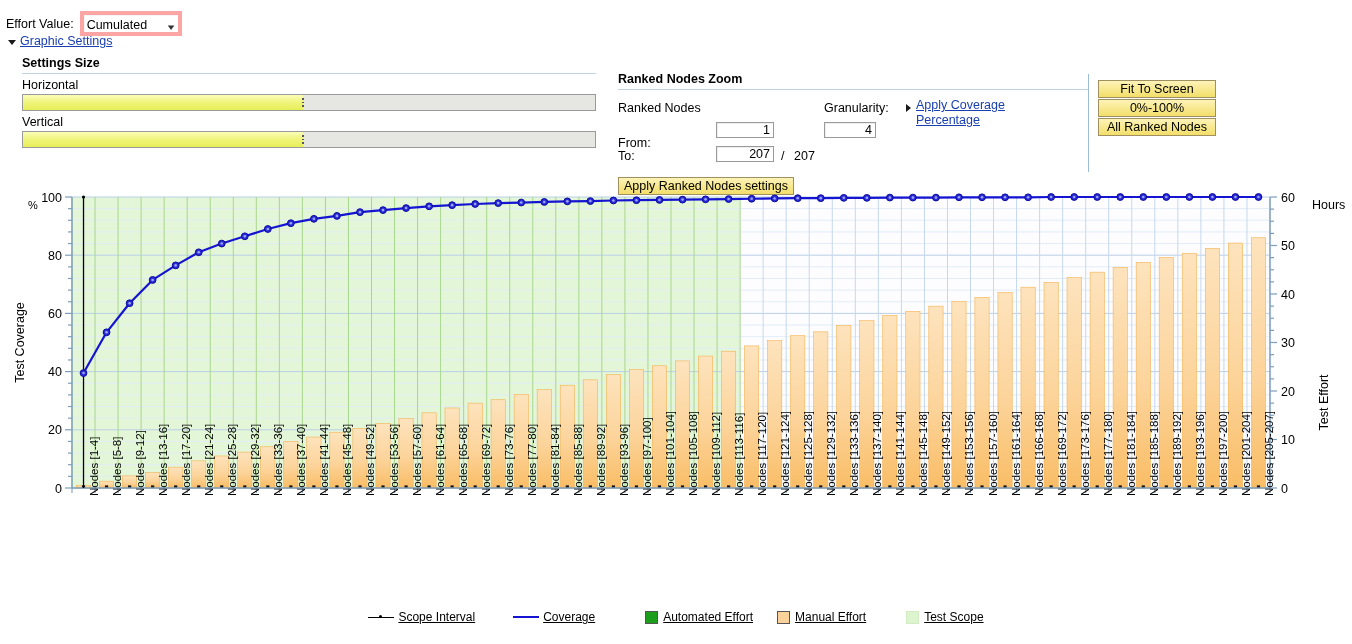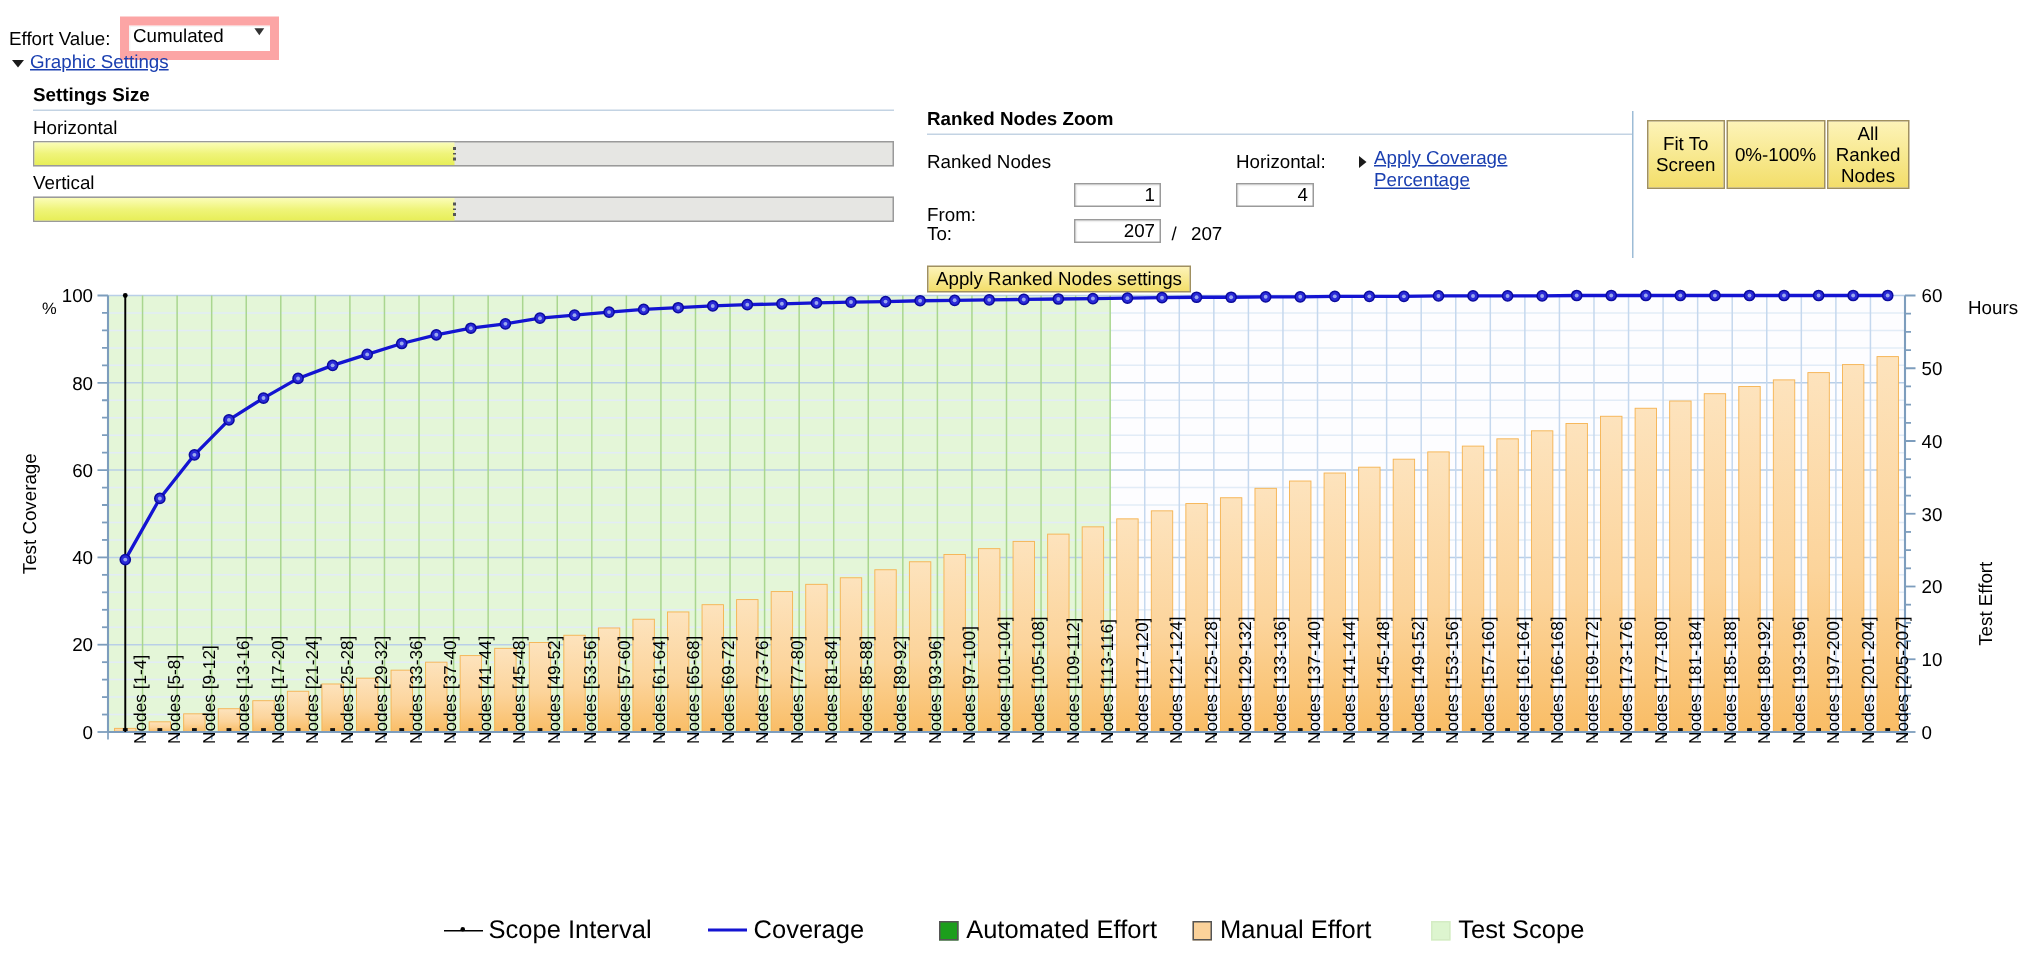--- a/index.html
+++ b/index.html
@@ -5,22 +5,22 @@
   html,body{margin:0;padding:0;}
   body{
     width:1352px;height:644px;background:#ffffff;
     font-family:"Liberation Sans",sans-serif;font-size:12px;color:#000;
     overflow:hidden;position:relative;
   }
   
   .effort-row{position:absolute;left:6px;top:11px;display:flex;align-items:center;gap:6px;}
   .effort-label{font-size:12.5px;}
   .select-box{
-    border:6px solid #fca5a5;background:#fff;height:17px;width:88px;
-    display:flex;align-items:flex-start;justify-content:space-between;padding:0 3px;
+    border:4px solid #fca5a5;background:#fff;height:17px;width:88px;
+    display:flex;align-items:flex-end;justify-content:space-between;padding:0 3px;
     font-size:12.5px;box-shadow:inset 1px 1px 0 #f5f5f5;
   }
   .select-arrow{font-size:8px;color:#333;line-height:1;transform:scaleX(1.4);}
   .gs-row{position:absolute;left:8px;top:34px;display:flex;align-items:center;gap:4px;}
   .tri-down{width:0;height:0;border-left:4.5px solid transparent;border-right:4.5px solid transparent;border-top:5px solid #1a1a1a;margin-top:2px;}
   .tri-right{width:0;height:0;border-top:4.5px solid transparent;border-bottom:4.5px solid transparent;border-left:5px solid #1a1a1a;}
   .link{color:#1a3fb0;text-decoration:underline;font-size:12.5px;cursor:pointer;}
   .sec-title{font-weight:bold;font-size:12.5px;}
 
   .panel-left{position:absolute;left:22px;top:56px;width:574px;}
@@ -47,30 +47,30 @@
     border:1px solid #9a9a9a;background:#fff;height:16px;width:58px;
     text-align:right;padding:0 3px;font-size:12.5px;line-height:16px;
     box-shadow:inset 1px 1px 1px #ededed;box-sizing:border-box;
   }
   .btn{
     border:1px solid #a09060;
     background:linear-gradient(to bottom,#fdf3b8 0%,#f7e88d 55%,#f3de6a 100%);
     font-size:12.5px;padding:1px 5px;cursor:pointer;text-align:center;color:#000;
   }
   .vdiv{position:absolute;left:1088px;top:74px;width:1px;height:98px;background:#9dbcd6;}
-  .btnstack{position:absolute;left:1098px;top:80px;width:118px;display:flex;gap:1px;}
+  .btnstack{position:absolute;left:1098px;top:80px;width:118px;display:flex;flex-direction:column;gap:1px;}
 
   
   #chart{position:absolute;left:0;top:185px;width:1352px;height:459px;}
   .xlbl{
     font-size:11.5px;white-space:nowrap;
     transform-origin:left top;transform:rotate(-90deg);
   }
   .legend{position:absolute;left:0;top:610px;width:1352px;display:flex;justify-content:center;align-items:center;gap:0;}
-  .lg-item{display:flex;align-items:center;font-size:17px;}
+  .lg-item{display:flex;align-items:center;font-size:12px;text-decoration:underline;}
   .lg-swatch{width:11px;height:11px;border:1px solid #555;margin-right:5px;}
   .lg-line{width:26px;height:0;border-top:2px solid #1414d2;margin-right:4px;}
   .lg-sline{width:26px;height:0;border-top:1.5px solid #000;margin-right:4px;position:relative;}
   .lg-sline:after{content:"";position:absolute;left:11px;top:-2.5px;width:3px;height:3px;background:#000;border-radius:50%;}
 </style>
 </head>
 <body>
 
 <div class="effort-row">
   <span class="effort-label">Effort Value:</span>
@@ -114,21 +114,21 @@
   <div class="rn-grid">
     <span class="rn-lbl" style="left:0;top:6px;">Ranked Nodes</span>
     <span class="rn-lbl" style="left:0;top:30px;margin-top:11px;">From:</span>
     <span class="rn-lbl" style="left:0;top:54px;">To:</span>
 
     <input class="num-input" style="position: absolute; left: 98px; top: 27px;" value="1">
     <input class="num-input" style="position: absolute; left: 98px; top: 51px;" value="207">
     <span class="rn-lbl" style="left:163px;top:54px;">/</span>
     <span class="rn-lbl" style="left:176px;top:54px;">207</span>
 
-    <span class="rn-lbl" style="left:206px;top:6px;">Horizontal:</span>
+    <span class="rn-lbl" style="left:206px;top:6px;">Granularity:</span>
     <input class="num-input" style="position: absolute; left: 206px; top: 27px; width: 52px;" value="4">
 
     <span class="tri-right" style="position:absolute;left:288px;top:9px;"></span>
     <span class="link" style="position:absolute;left:298px;top:3px;width:96px;line-height:15px;">Apply Coverage Percentage</span>
 
     <button class="btn" style="position:absolute;left:0px;top:82px;">Apply Ranked Nodes settings</button>
   </div>
 </div>
 
 <div class="vdiv"></div>

